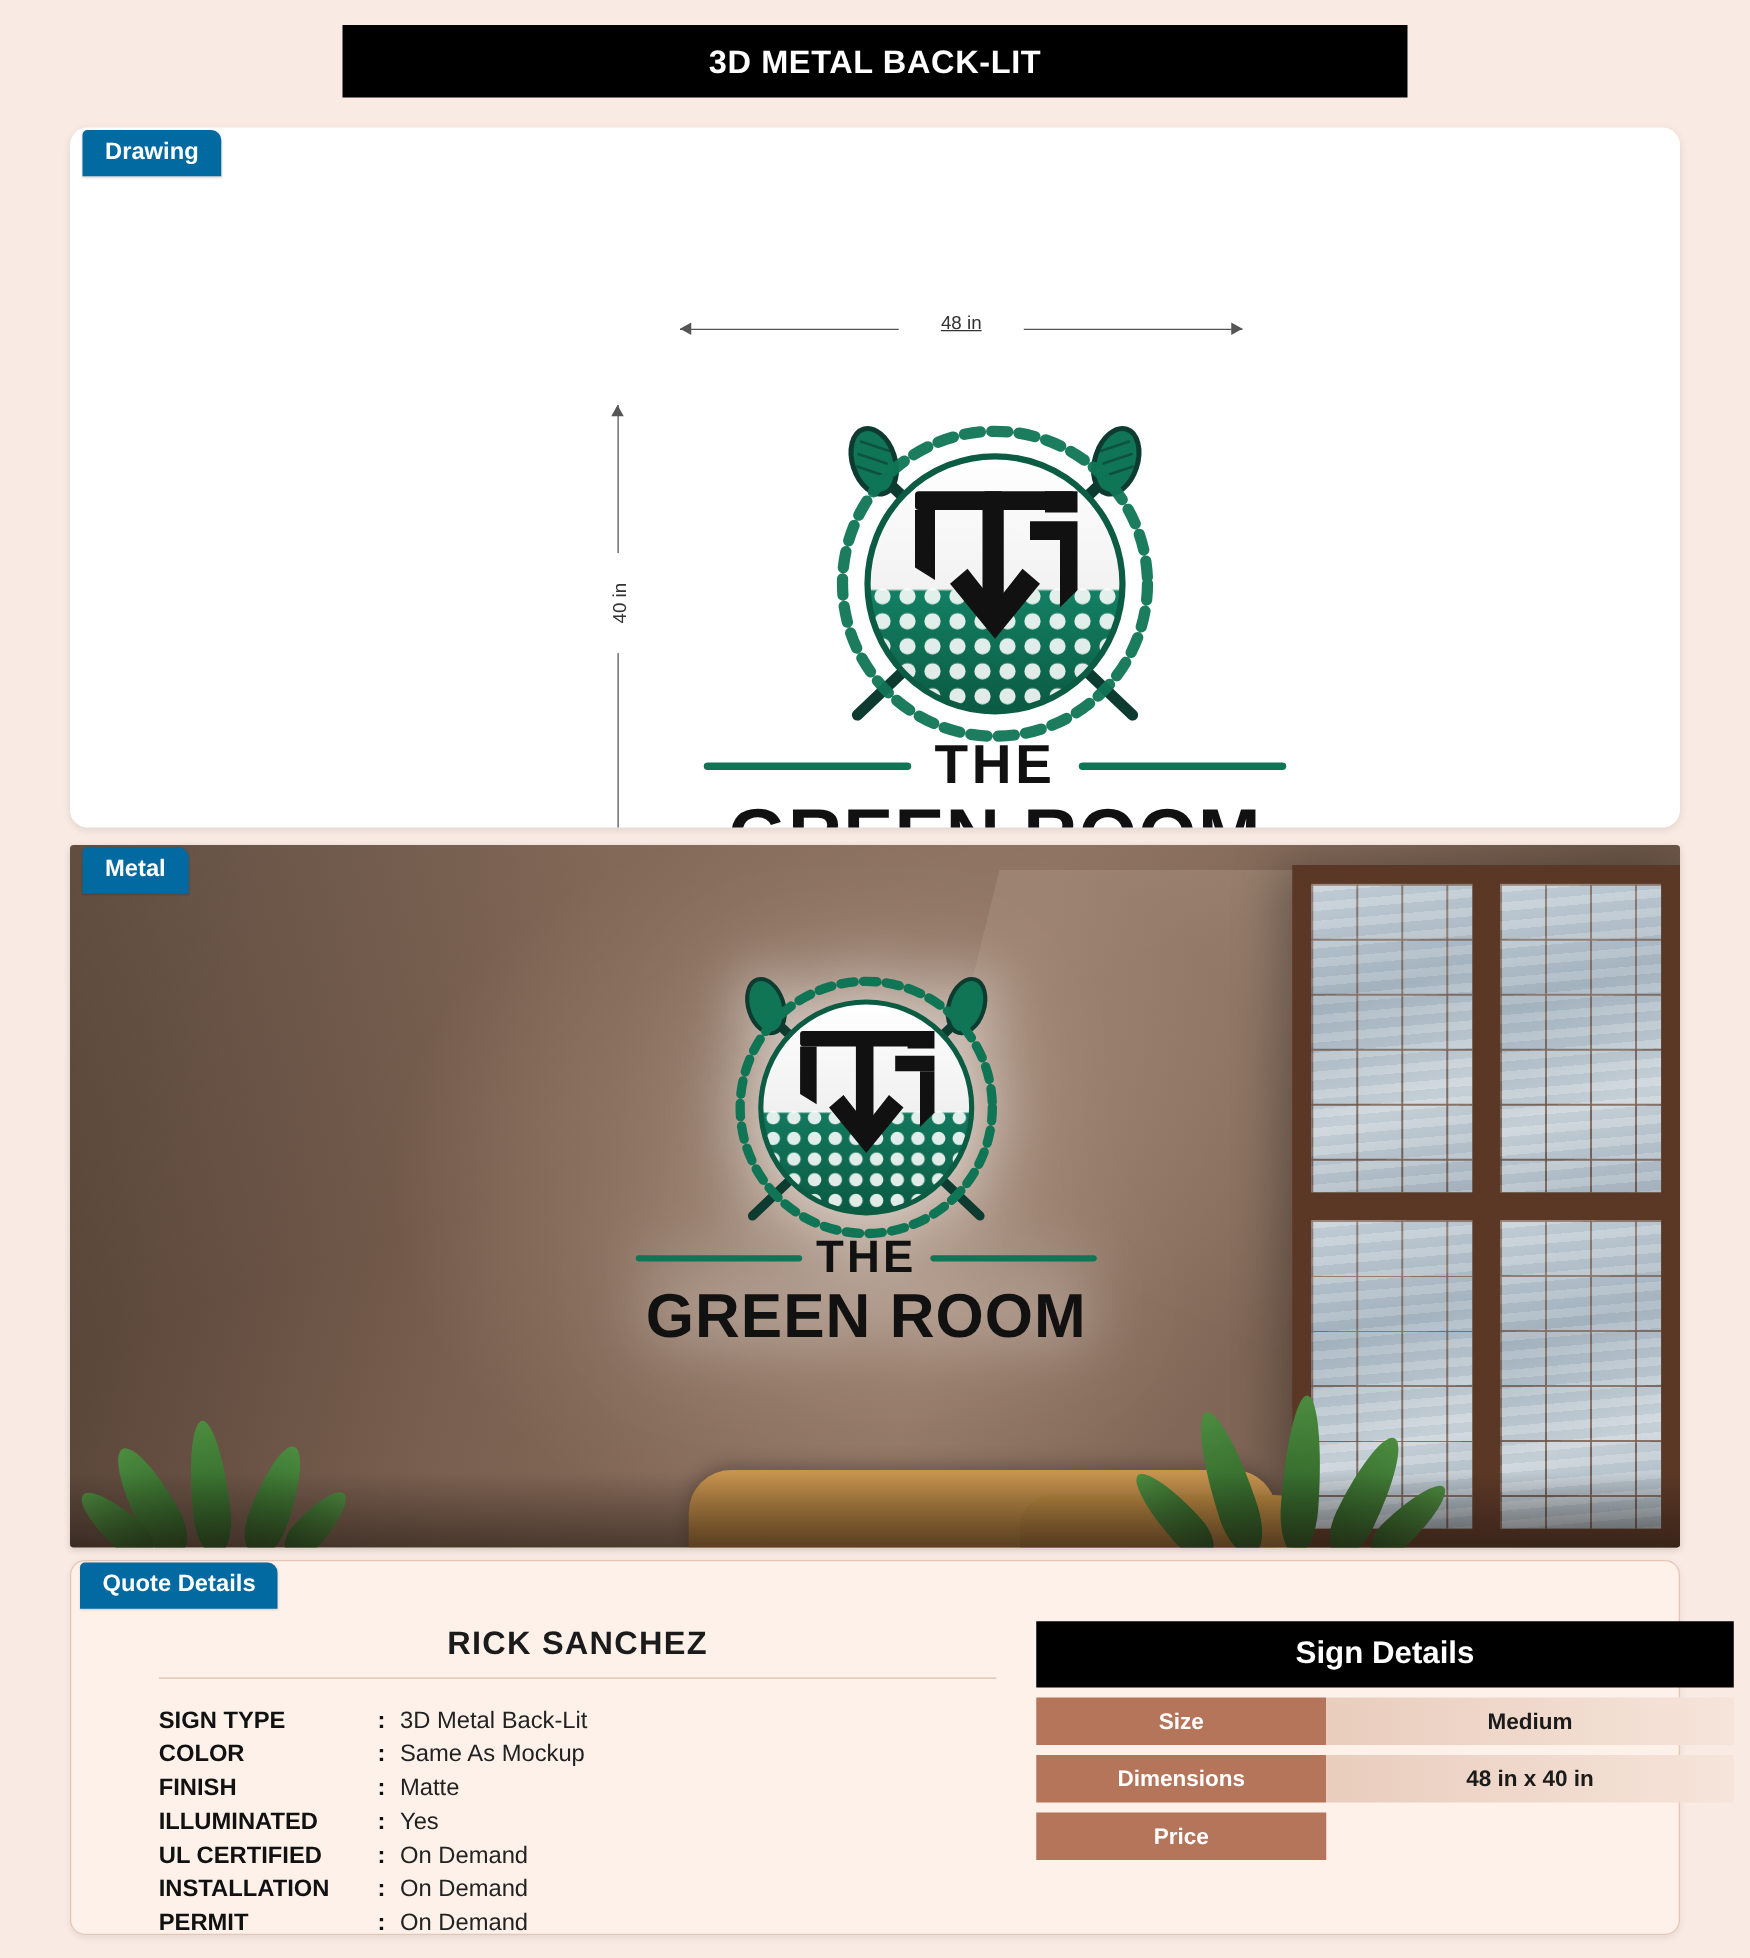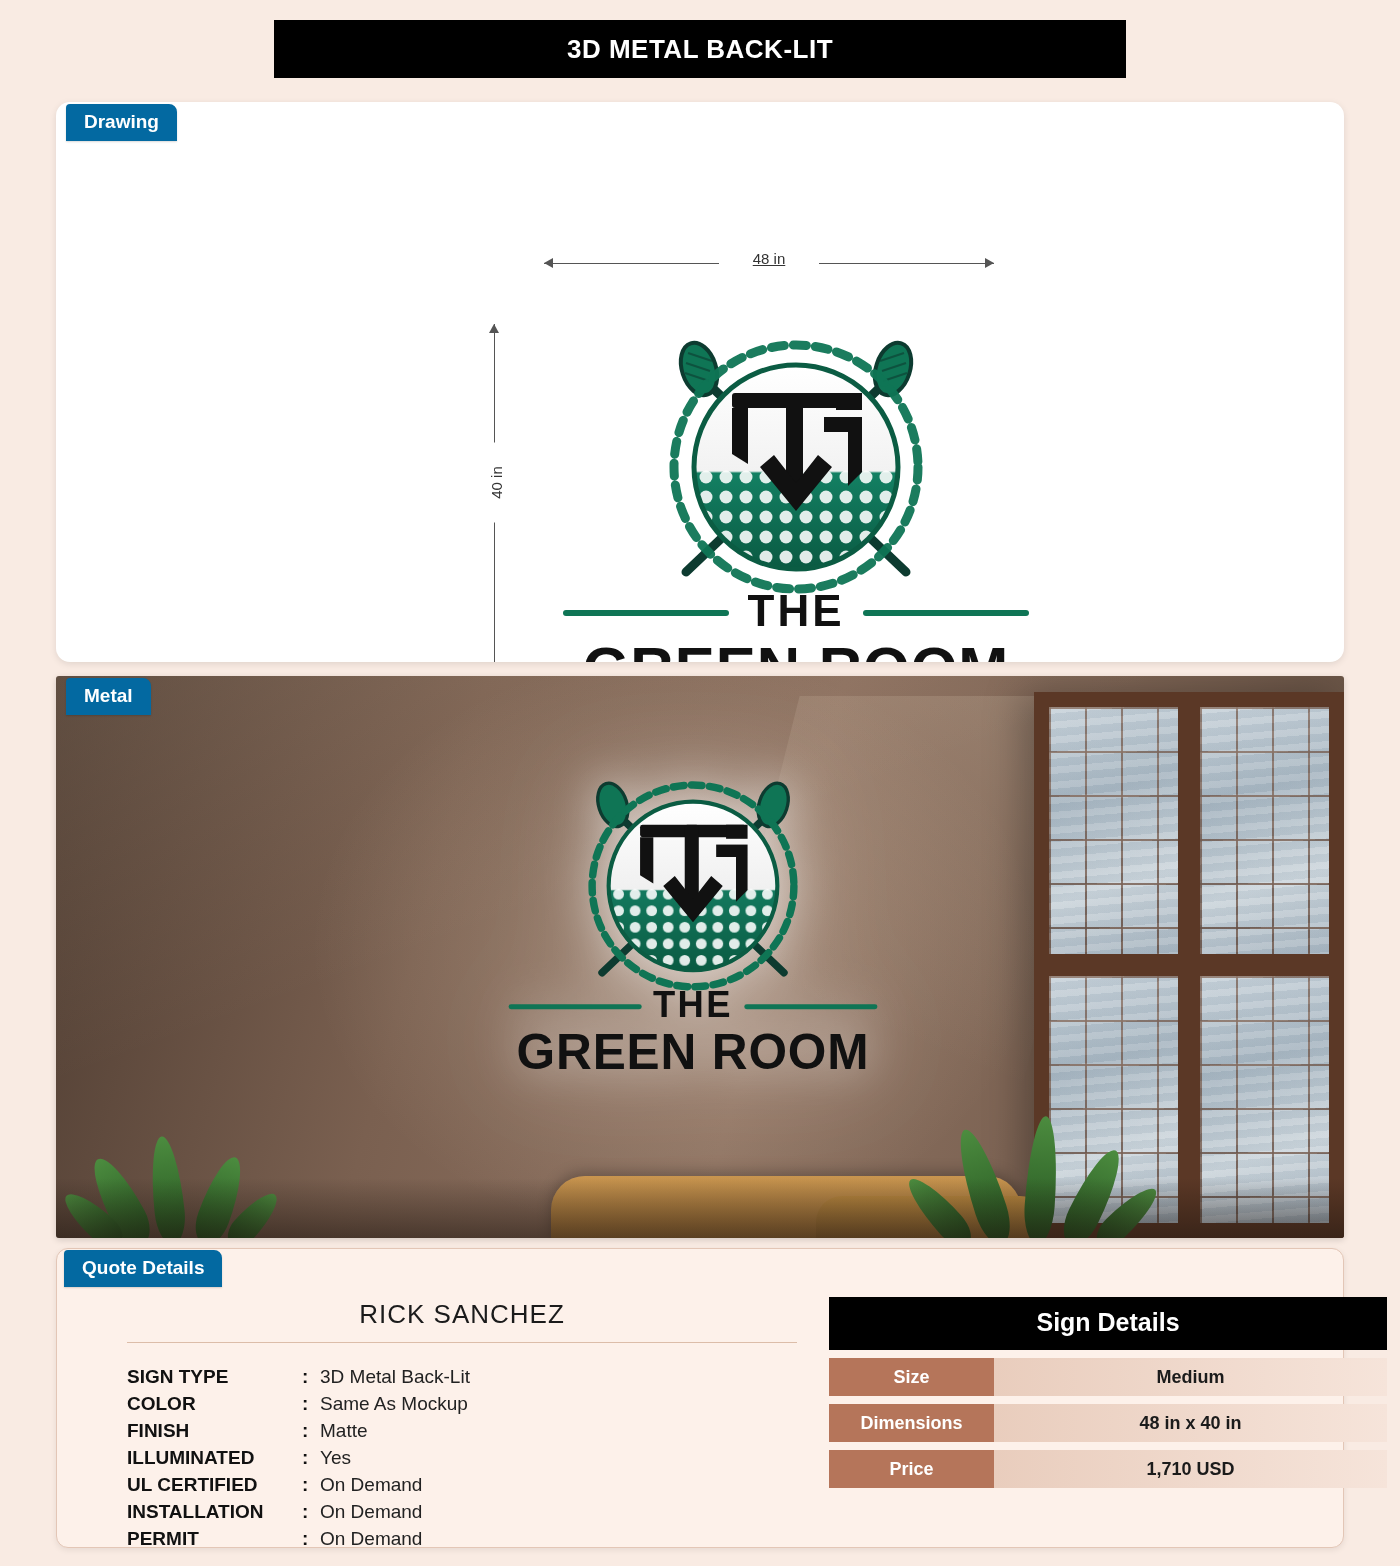--- a/index.html
+++ b/index.html
@@ -221,21 +221,21 @@
     box-shadow: 0 2px 6px rgba(0,0,0,0.08);
   }
   .tab-quote { left: 64px; top: 1250px; }
 
   .customer-name {
     position: absolute;
     left: 70px; top: 50px;
     width: 670px;
     text-align: center;
     font-size: 26px;
-    font-weight: normal;
+    font-weight: bold;
     color: #1b1b1b;
     letter-spacing: 1px;
     padding-bottom: 12px;
     border-bottom: 1px solid #dcbda9;
   }
   .spec-list {
     position: absolute;
     left: 70px; top: 100px;
     width: 670px;
     margin-top: 14px;
@@ -272,21 +272,21 @@
     font-size: 25px;
     font-weight: bold;
     padding: 11px 0 13px 0;
   }
   .sd-row {
     display: flex;
     margin-top: 8px;
     height: 38px;
   }
   .sd-key {
-    width: 165px;
+    width: 232px;
     background: #b5755a;
     color: #fff;
     font-weight: bold;
     font-size: 18px;
     display: flex; align-items: center; justify-content: center;
   }
   .sd-val {
     flex: 1;
     background: linear-gradient(90deg, #e9cdbd, #f6e4da);
     color: #1b1b1b;
@@ -517,18 +517,17 @@
       <div class="sd-row">
         <div class="sd-key">Size</div>
         <div class="sd-val">Medium</div>
       </div>
       <div class="sd-row">
         <div class="sd-key">Dimensions</div>
         <div class="sd-val">48 in x 40 in</div>
       </div>
       <div class="sd-row">
         <div class="sd-key">Price</div>
-        <div class="sd-val">1,710 USD</div>
       </div>
     </div>
   </div>
 
 </div>
 
 </body></html>

